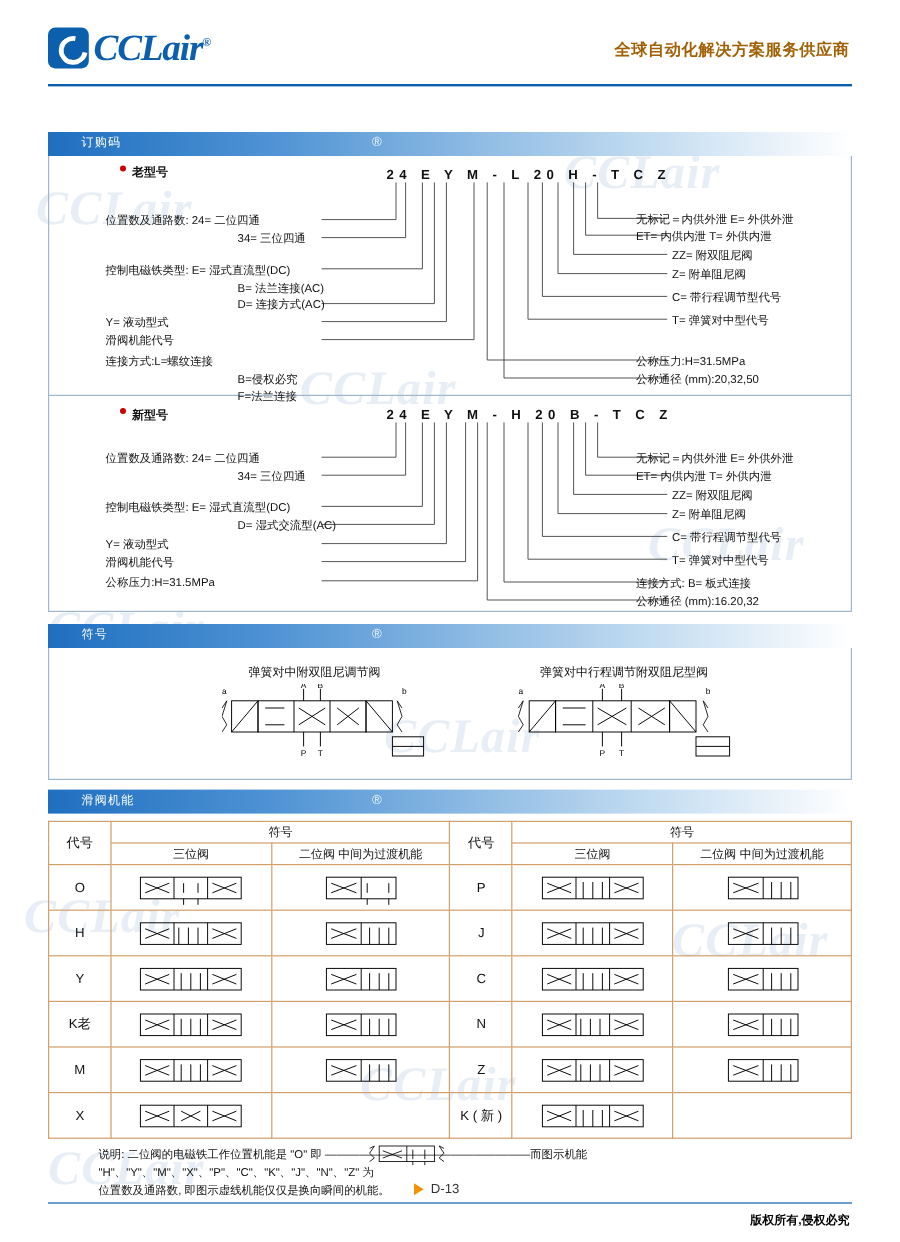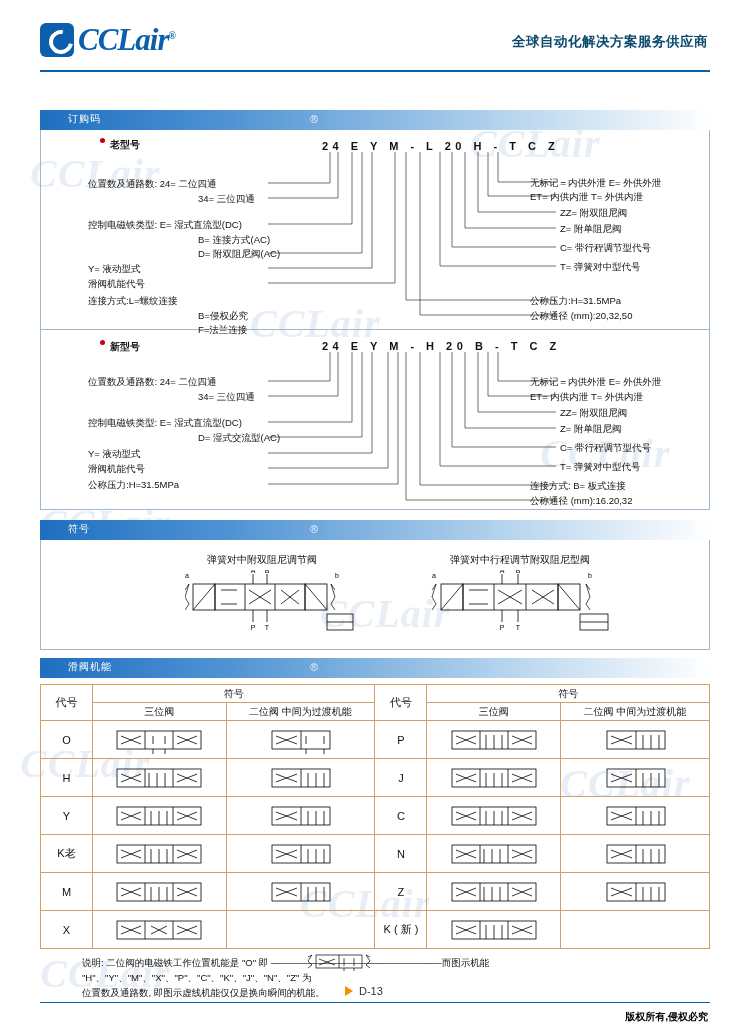--- a/index.html
+++ b/index.html
@@ -53,21 +53,21 @@
   }
   .logo-text {
     font-family:"Liberation Serif", serif;
     font-size:31px; font-weight:bold; font-style:italic;
     color:#0b5fad;
     letter-spacing:-1px;
   }
   .logo-reg { font-size:10px; vertical-align:super; font-style:normal; }
   .header-slogan {
     position:absolute; right:42px; top:33px;
-    font-size:13.5px; font-weight:bold; color:#0c4a6e;
+    font-size:13.5px; font-weight:bold; color:#a16207;
     letter-spacing:0.5px;
   }
   .header-rule {
     position:absolute; left:40px; top:70px; width:670px; height:2px;
     background:#0b5fad;
   }
 
   
   .bar {
     position:absolute; left:40px; width:670px; height:20px;
@@ -200,22 +200,22 @@
     <path d="M465 152 L465 228 L556 228"></path>
     <path d="M478 152 L478 212 L556 212"></path>
     <path d="M488 152 L488 196 L556 196"></path>
     <path d="M498 152 L498 182 L556 182"></path>
   </g>
 </svg>
 
 <div class="lbl-left" style="left:88px; top:178px;">位置数及通路数: 24= 二位四通</div>
 <div class="lbl-left" style="left:198px; top:193px;">34= 三位四通</div>
 <div class="lbl-left" style="left:88px; top:219px;">控制电磁铁类型: E= 湿式直流型(DC)</div>
-<div class="lbl-left" style="left:198px; top:234px;">B= 连接方式(AC)</div>
-<div class="lbl-left" style="left:198px; top:248px;">D= 附双阻尼阀(AC)</div>
+<div class="lbl-left" style="left:198px; top:234px;">B= 法兰连接(AC)</div>
+<div class="lbl-left" style="left:198px; top:248px;">D= 连接方式(AC)</div>
 <div class="lbl-left" style="left:88px; top:263px;">Y= 液动型式</div>
 <div class="lbl-left" style="left:88px; top:278px;">滑阀机能代号</div>
 <div class="lbl-left" style="left:88px; top:295px;">连接方式:L=螺纹连接</div>
 <div class="lbl-left" style="left:198px; top:310px;">B=侵权必究</div>
 <div class="lbl-left" style="left:198px; top:324px;">F=法兰连接</div>
 
 <div class="lbl-right" style="left:530px; top:177px;">无标记＝内供外泄   E= 外供外泄</div>
 <div class="lbl-right" style="left:530px; top:191px;">ET=  内供内泄   T= 外供内泄</div>
 <div class="lbl-right" style="left:560px; top:207px;">ZZ= 附双阻尼阀</div>
 <div class="lbl-right" style="left:560px; top:223px;">Z= 附单阻尼阀</div>

